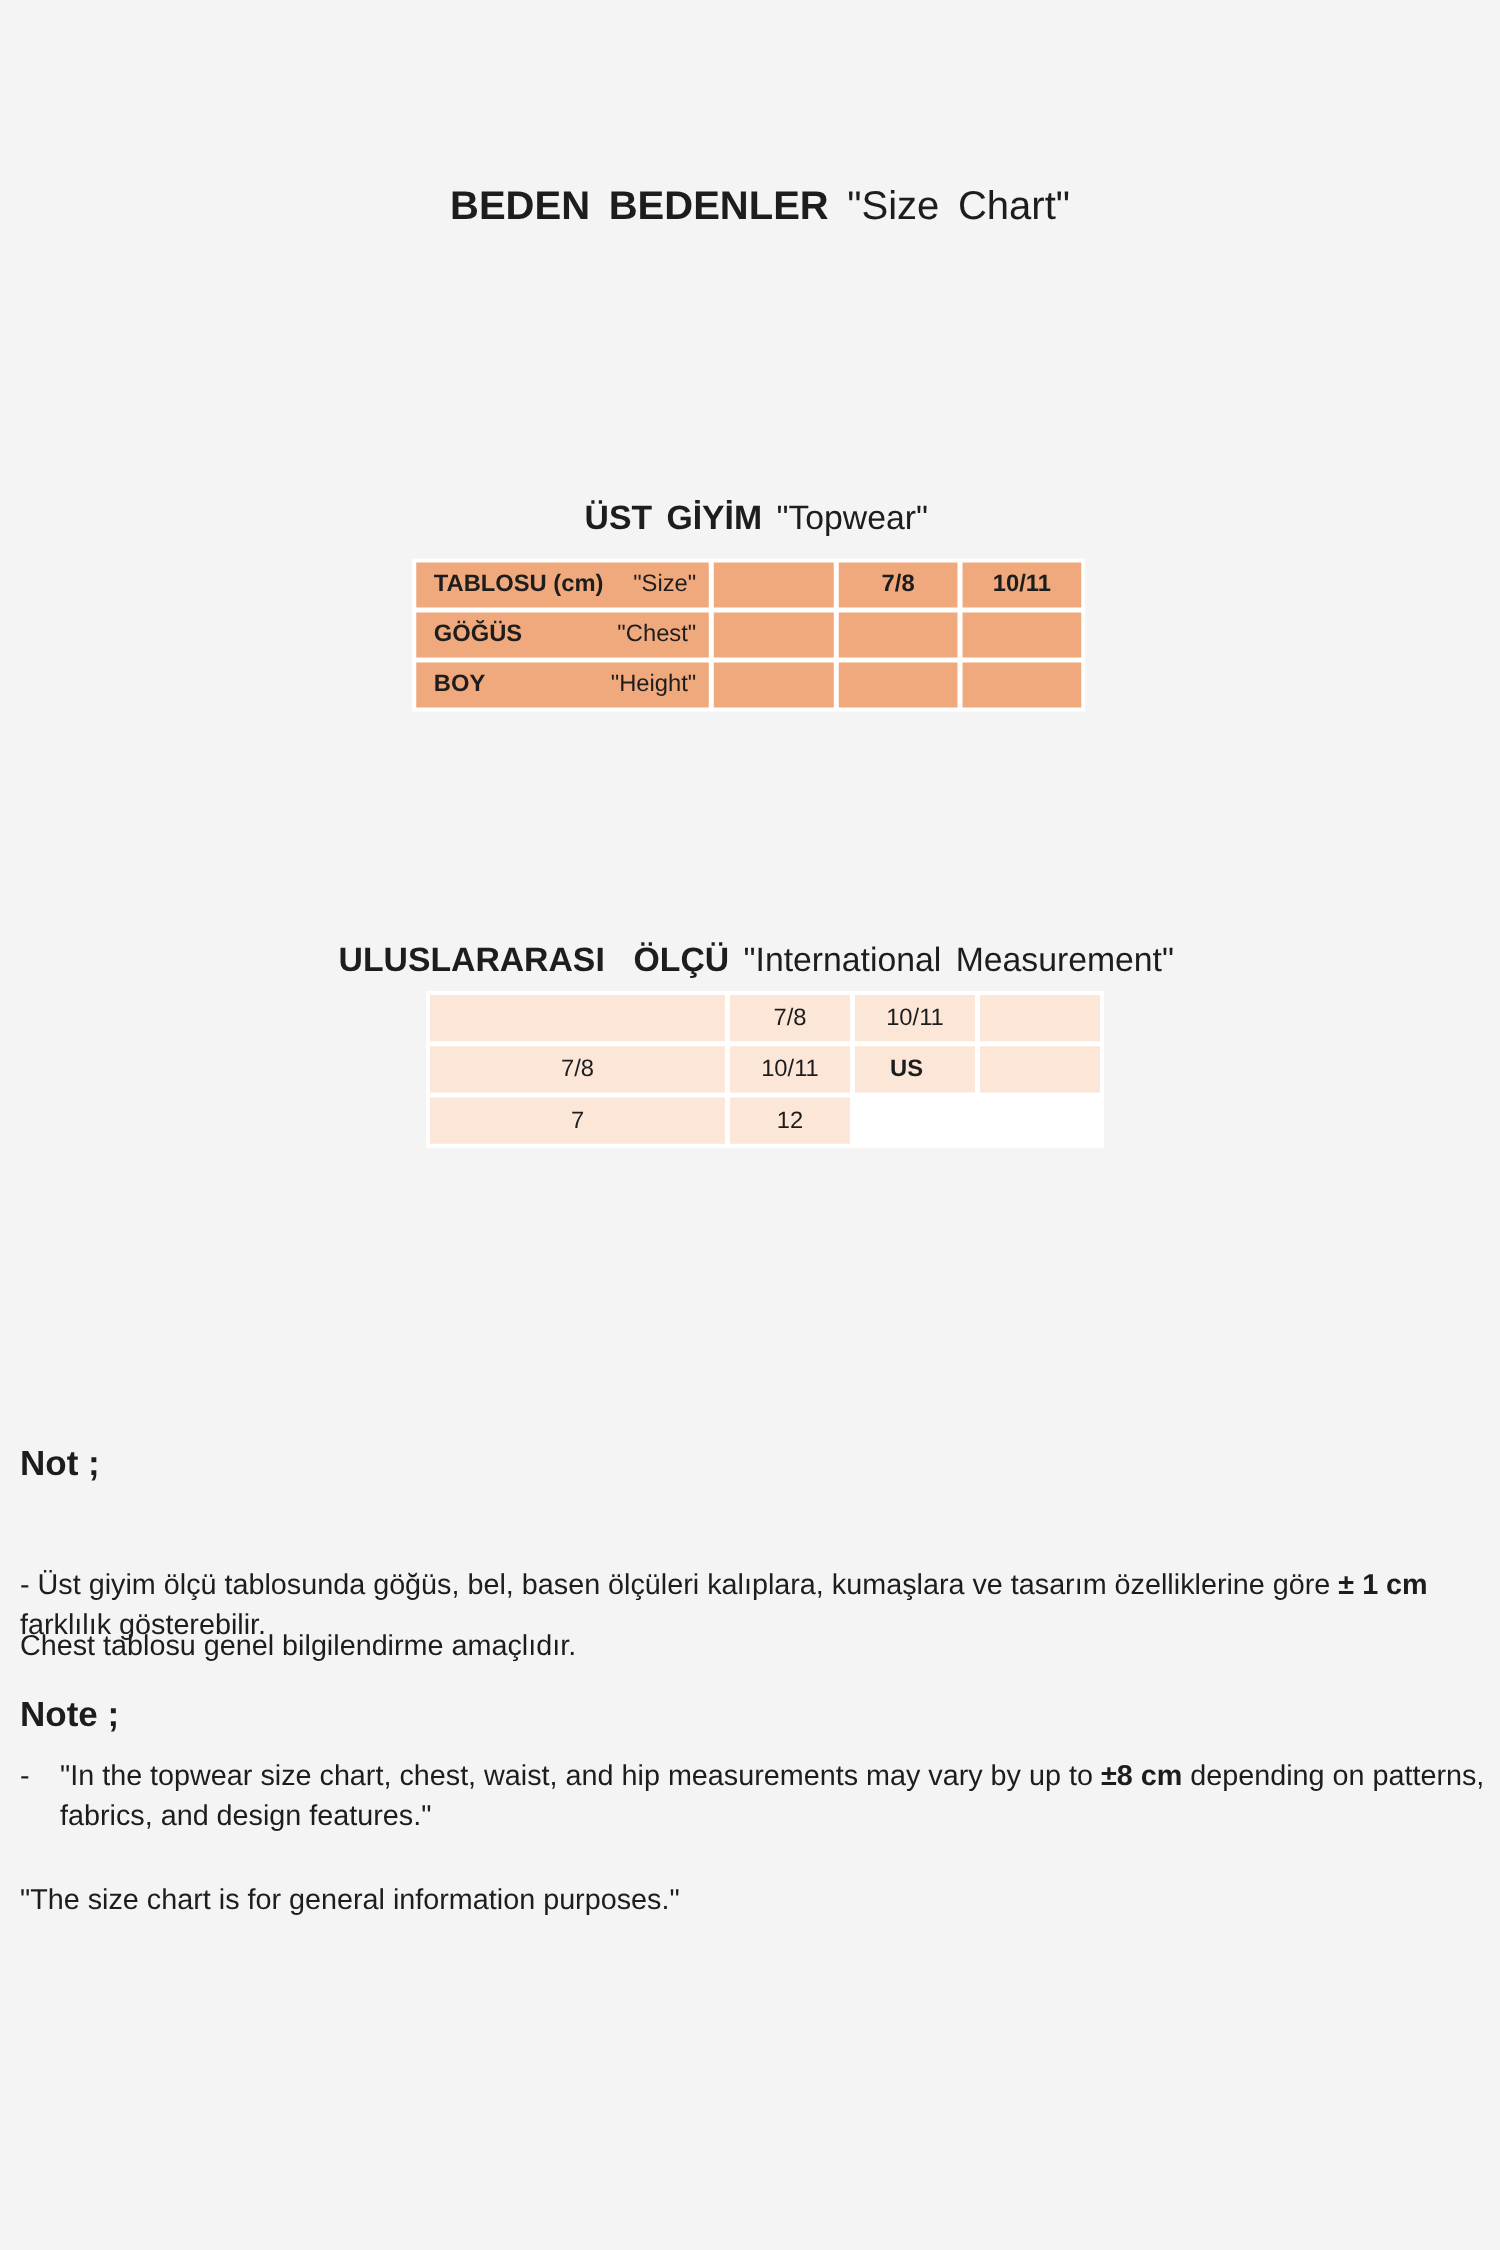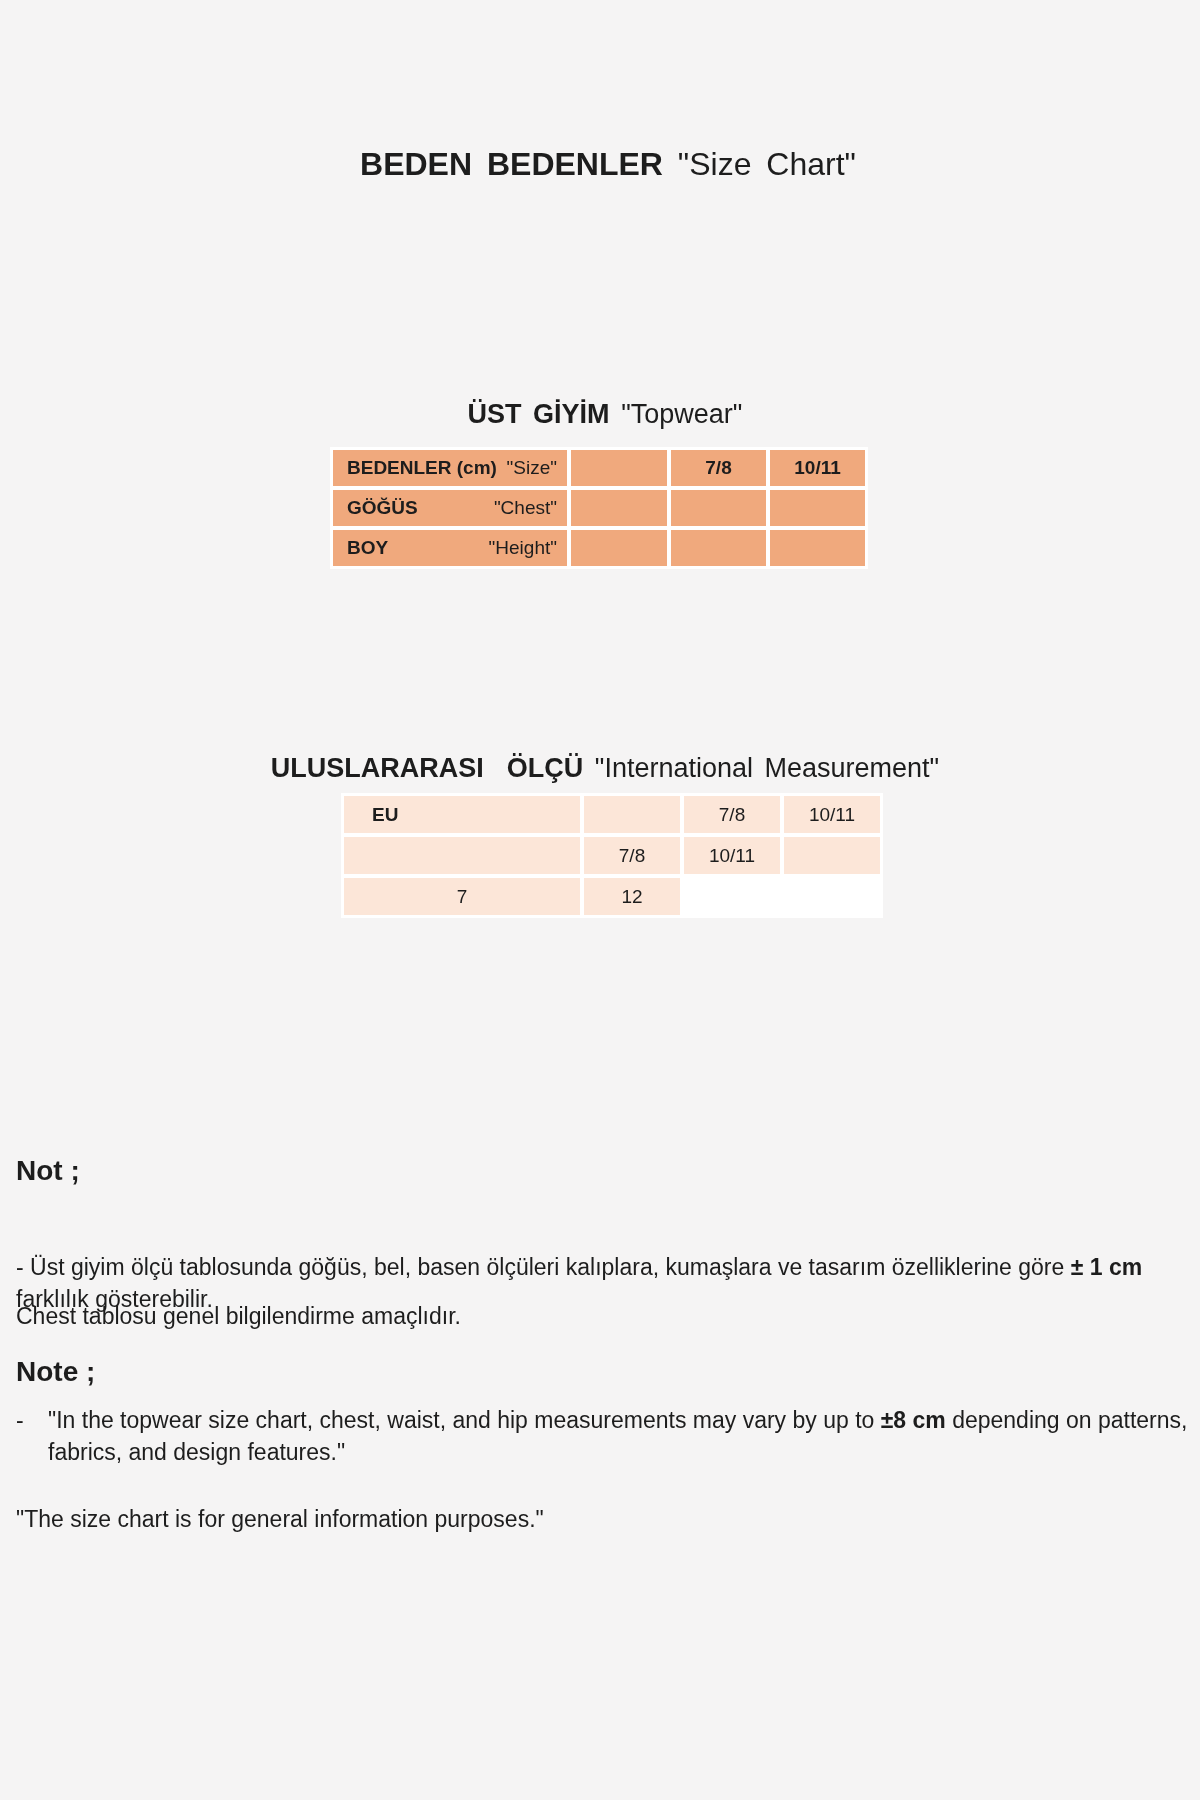--- a/index.html
+++ b/index.html
@@ -91,21 +91,21 @@
 </head>
 <body>
 
 <div class="abs page-title"><span class="tr">BEDEN BEDENLER</span><span> </span><span class="en">"Size Chart"</span></div>
 
 <div class="abs section-heading heading-topwear"><span class="tr">ÜST GİYİM</span><span> </span><span class="en">"Topwear"</span></div>
 
 <div class="abs size-table table-topwear">
 
   <div class="cell label-cell">
-    <span class="lbl">BEDENLER (cm)</span>
+    <span class="lbl">TABLOSU (cm)</span>
     <span class="quote">"Size"</span>
   </div>
   <div class="cell"></div>
   <div class="cell value-bold">7/8</div>
   <div class="cell value-bold">10/11</div>
 
   <div class="cell label-cell">
     <span class="lbl">GÖĞÜS</span>
     <span class="quote">"Chest"</span>
   </div>
@@ -119,31 +119,31 @@
   </div>
   <div class="cell"></div>
   <div class="cell"></div>
   <div class="cell"></div>
 </div>
 
 <div class="abs section-heading heading-intl"><span class="tr">ULUSLARARASI  ÖLÇÜ</span><span> </span><span class="en">"International Measurement"</span></div>
 
 <div class="abs size-table table-intl">
 
-  <div class="cell label-cell">
-    <span class="lbl">EU</span>
-  </div>
   <div class="cell"></div>
   <div class="cell">7/8</div>
   <div class="cell">10/11</div>
 
   <div class="cell"></div>
   <div class="cell">7/8</div>
   <div class="cell">10/11</div>
 
+  <div class="cell label-cell">
+    <span class="lbl">US</span>
+  </div>
   <div class="cell"></div>
   <div class="cell">7</div>
   <div class="cell">12</div>
 </div>
 
 <div class="abs notes-block note-heading n-tr-heading">Not ;</div>
 
 <div class="abs notes-block n-tr-item"><span>- Üst giyim ölçü tablosunda göğüs, bel, basen ölçüleri kalıplara, kumaşlara ve tasarım özelliklerine göre </span><span class="b">± 1 cm</span><span> farklılık gösterebilir.</span></div>
 
 <div class="abs notes-block n-tr-general">Chest tablosu genel bilgilendirme amaçlıdır.</div>

